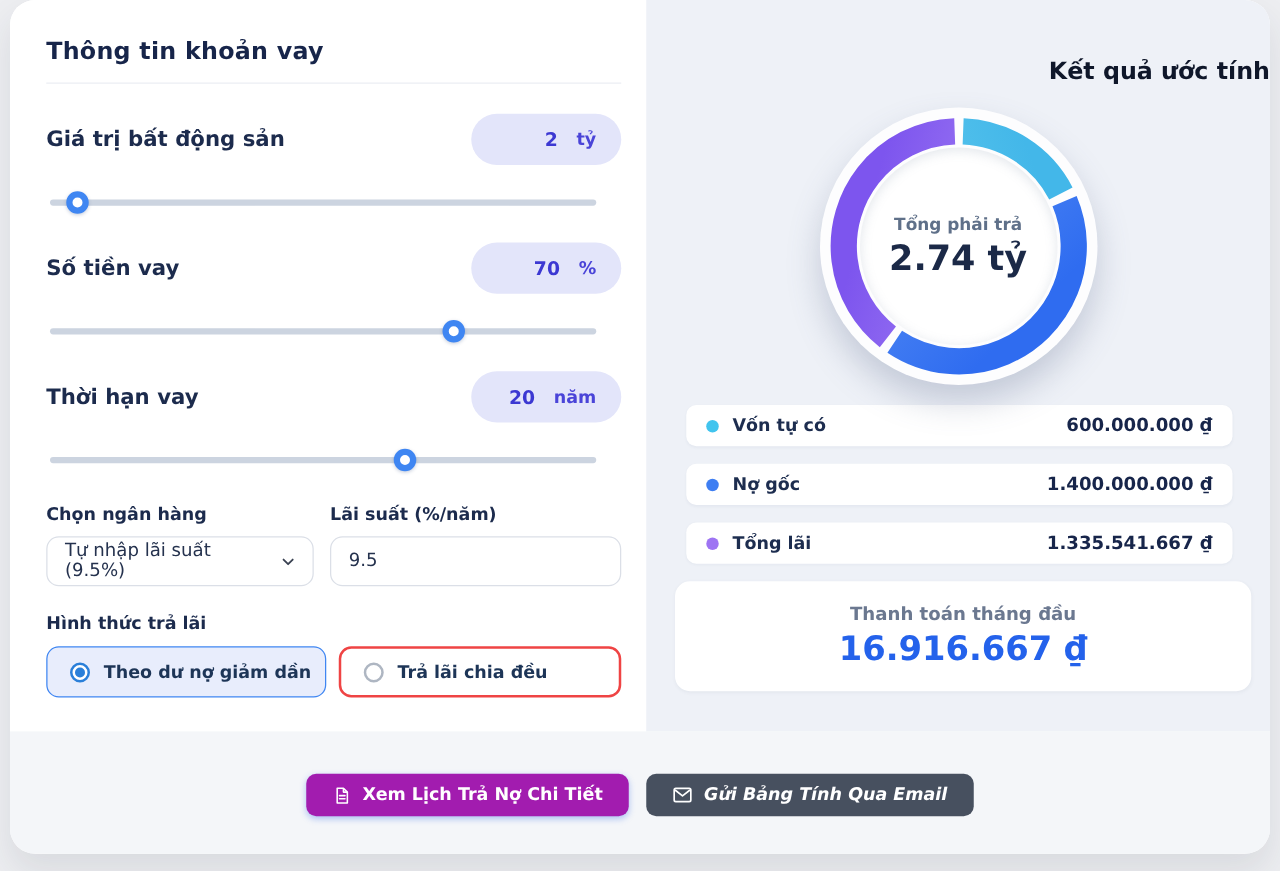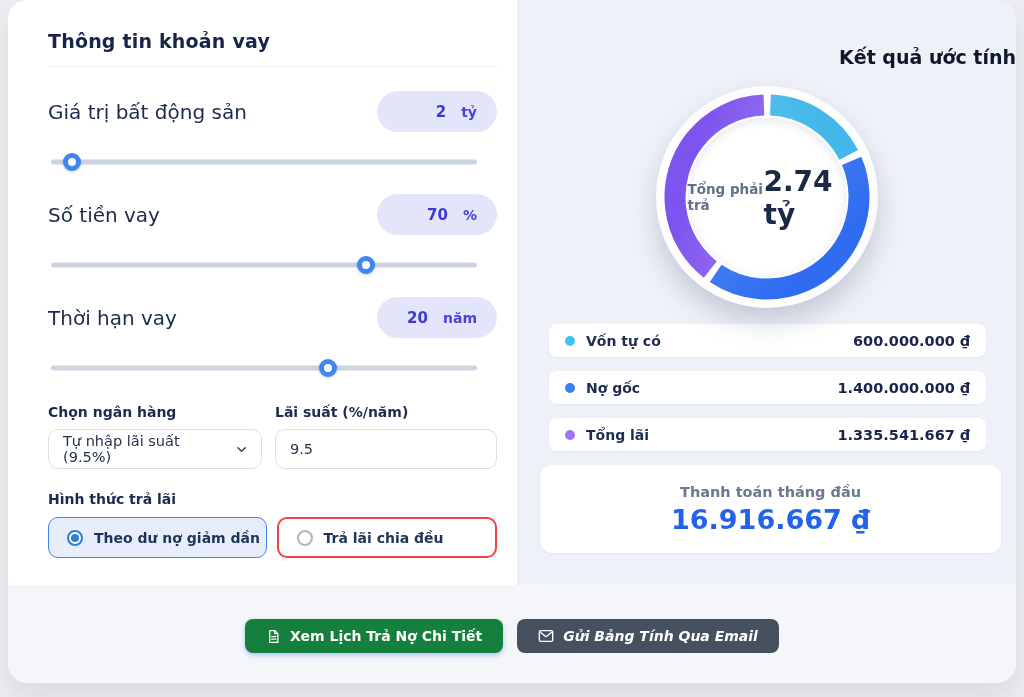--- a/index.html
+++ b/index.html
@@ -12,27 +12,27 @@
     color:#1b2b4d;
   }
   .card {
     position:absolute; left:8px; top:0; width:1008px; height:683px;
     background:#ffffff; border-radius:20px; overflow:hidden;
     box-shadow:0 14px 28px rgba(40,50,70,.10);
   }
   .main { display:flex; height:585px; }
 
   
-  .left { width:593px; padding:30px 20px 0 40px; background:#fff; }
+  .left { width:593px; padding:30px 20px 0 29px; background:#fff; }
   .panel-title { font-size:19px; font-weight:800; color:#17254a; letter-spacing:.2px; }
   .divider { margin-top:14px; border-top:1px solid #eceef3; }
 
   .field { margin-top:24px; }
   .field-row { display:flex; align-items:center; justify-content:space-between; height:41px; }
-  .field-label { font-size:20px; font-weight:400; color:#1c2b4d; }
+  .field-label { font-size:17px; font-weight:700; color:#1c2b4d; }
   .pill {
     width:120px; height:41px; border-radius:21px; background:#e3e5fa;
     display:flex; align-items:center; justify-content:flex-end;
     padding-right:20px; gap:15px;
   }
   .pill .num { font-size:15px; font-weight:800; color:#3c38d2; }
   .pill .unit { font-size:14px; font-weight:700; color:#4a44d8; }
 
   .slider { position:relative; margin-top:21px; height:17px; }
   .slider .track {
@@ -81,21 +81,21 @@
   .donut-wrap { position:relative; width:214px; height:214px; margin:22px auto 0; }
   .donut-disc {
     position:absolute; inset:-4px; border-radius:50%; background:#fdfdfe;
     box-shadow:0 14px 26px rgba(85,100,135,.28);
   }
   .donut-svg { position:absolute; inset:0; }
   .donut-center {
     position:absolute; left:50%; top:50%; transform:translate(-50%,-50%);
     width:158px; height:158px; border-radius:50%; background:#fff;
     box-shadow:inset 0 2px 9px rgba(125,140,165,.22);
-    display:flex; flex-direction:row; align-items:center; justify-content:center;
+    display:flex; flex-direction:column; align-items:center; justify-content:center;
   }
   .donut-center .lbl { font-size:13.5px; font-weight:600; color:#5f7089; }
   .donut-center .val { font-size:28px; font-weight:800; color:#1b2947; margin-top:2px; }
 
   .legend { margin:20px 30px 0 32px; width:437px; }
   .legend-row {
     height:33px; border-radius:8px; background:#fff; margin-bottom:14px;
     display:flex; align-items:center; padding:0 16px;
     box-shadow:0 1px 2px rgba(60,80,110,.05);
   }
@@ -114,21 +114,21 @@
   
   .footer {
     height:98px; background:#f4f6f9; display:flex; justify-content:center;
     align-items:flex-start; padding-top:34px; gap:14px;
   }
   .btn {
     height:34px; border:none; border-radius:8px; display:flex; align-items:center;
     gap:9px; padding:0 21px; font-family:inherit; font-size:14px; font-weight:700;
     color:#fff; cursor:pointer;
   }
-  .btn-blue { background:#15803d; box-shadow:0 2px 5px rgba(42,98,232,.35); }
+  .btn-blue { background:#a21caf; box-shadow:0 2px 5px rgba(42,98,232,.35); }
   .btn-dark { background:#47505f;font-style:italic; }
   .btn svg { flex:none; }
 </style>
 </head>
 <body>
 
 <div class="card">
   <div class="main">
 
     <div class="left">

